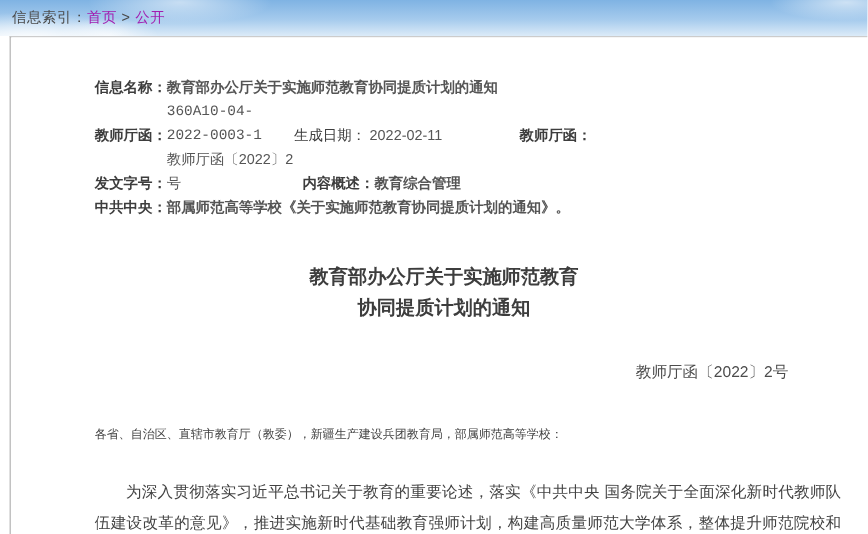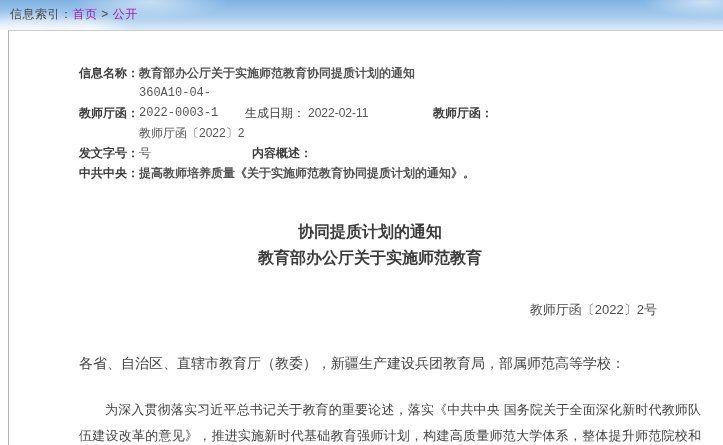--- a/index.html
+++ b/index.html
@@ -50,21 +50,21 @@
   .doc-title {
     margin-top: 36px; padding-right: 40px;
     text-align: center; font-size: 16px; font-weight: bold;
     color: #3d3d3d; line-height: 26px;
   }
   .doc-number {
     margin-top: 30px; padding-right: 44px;
     text-align: right; font-size: 13px; color: #4c4c4c;
   }
   .salutation {
-    margin-top: 34px; font-size: 14px; color: #434343; line-height: 20px;
+    margin-top: 34px; font-size: 10px; color: #434343; line-height: 20px;
   }
   .paragraph {
     margin-top: 24px; font-size: 13px; color: #434343;
     line-height: 26px; text-indent: 2em; text-align: justify;
   }
 </style>
 </head>
 <body>
 
 <div class="sky"></div>
@@ -86,30 +86,31 @@
       <span class="meta-label">教师厅函：</span>
       <span class="meta-val w-index">360A10-04-2022-0003-1</span>
       <span class="w-date-label">生成日期：</span>
       <span class="meta-val w-date">2022-02-11</span>
       <span class="meta-label">教师厅函：</span>
     </div>
     <div class="meta-row">
       <span class="meta-label">发文字号：</span>
       <span class="meta-val w-docno">教师厅函〔2022〕2号</span>
       <span class="w-cat-label">内容概述：</span>
+      <span class="meta-val flex1">教育综合管理</span>
     </div>
     <div class="meta-row">
       <span class="meta-label">中共中央：</span>
-      <span class="meta-val flex1">提高教师培养质量《关于实施师范教育协同提质计划的通知》。</span>
+      <span class="meta-val flex1">部属师范高等学校《关于实施师范教育协同提质计划的通知》。</span>
     </div>
   </div>
 
   <div class="doc-title">
+    <div>教育部办公厅关于实施师范教育</div>
     <div>协同提质计划的通知</div>
-    <div>教育部办公厅关于实施师范教育</div>
   </div>
 
   <div class="doc-number">教师厅函〔2022〕2号</div>
 
   <div class="salutation">各省、自治区、直辖市教育厅（教委），新疆生产建设兵团教育局，部属师范高等学校：</div>
 
   <div class="paragraph">为深入贯彻落实习近平总书记关于教育的重要论述，落实《中共中央 国务院关于全面深化新时代教师队伍建设改革的意见》，推进实施新时代基础教育强师计划，构建高质量师范大学体系，整体提升师范院校和师范专业办学水平，提高教师培养质量，决定实施师范教育协同提质计划（以下简称提质计划）。现将具体事宜通知如下。</div>
 
 </div>
 

